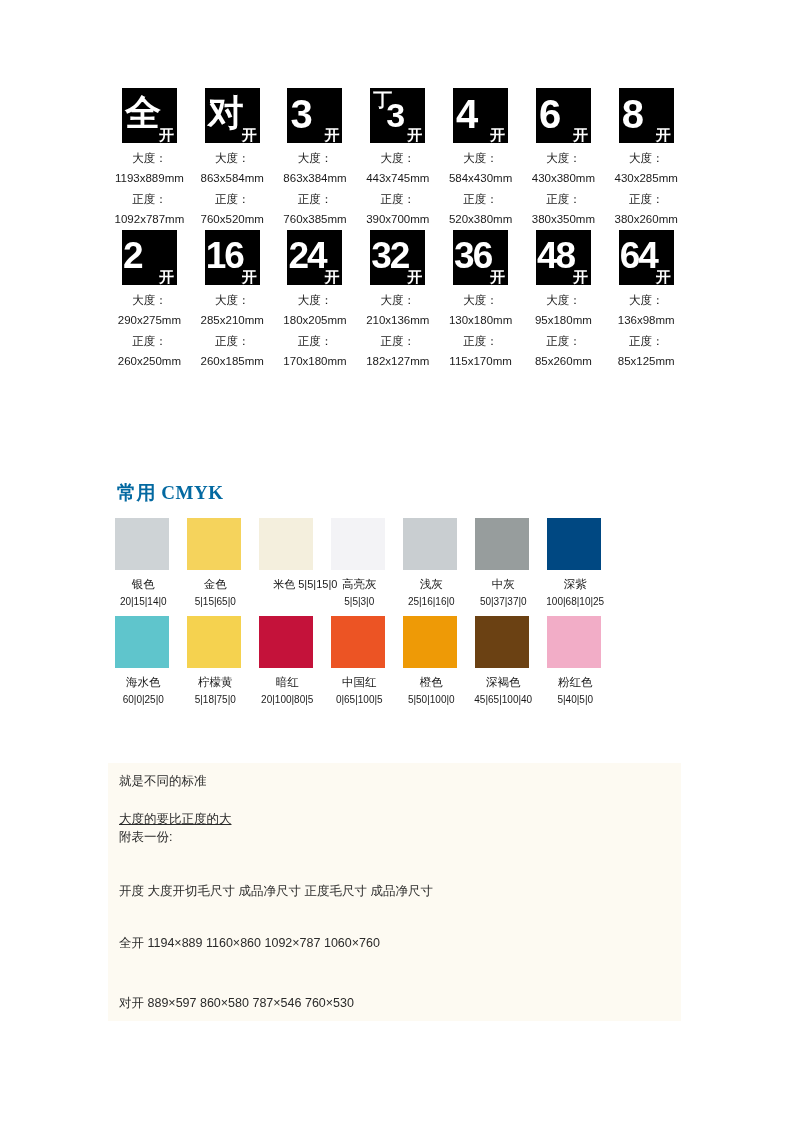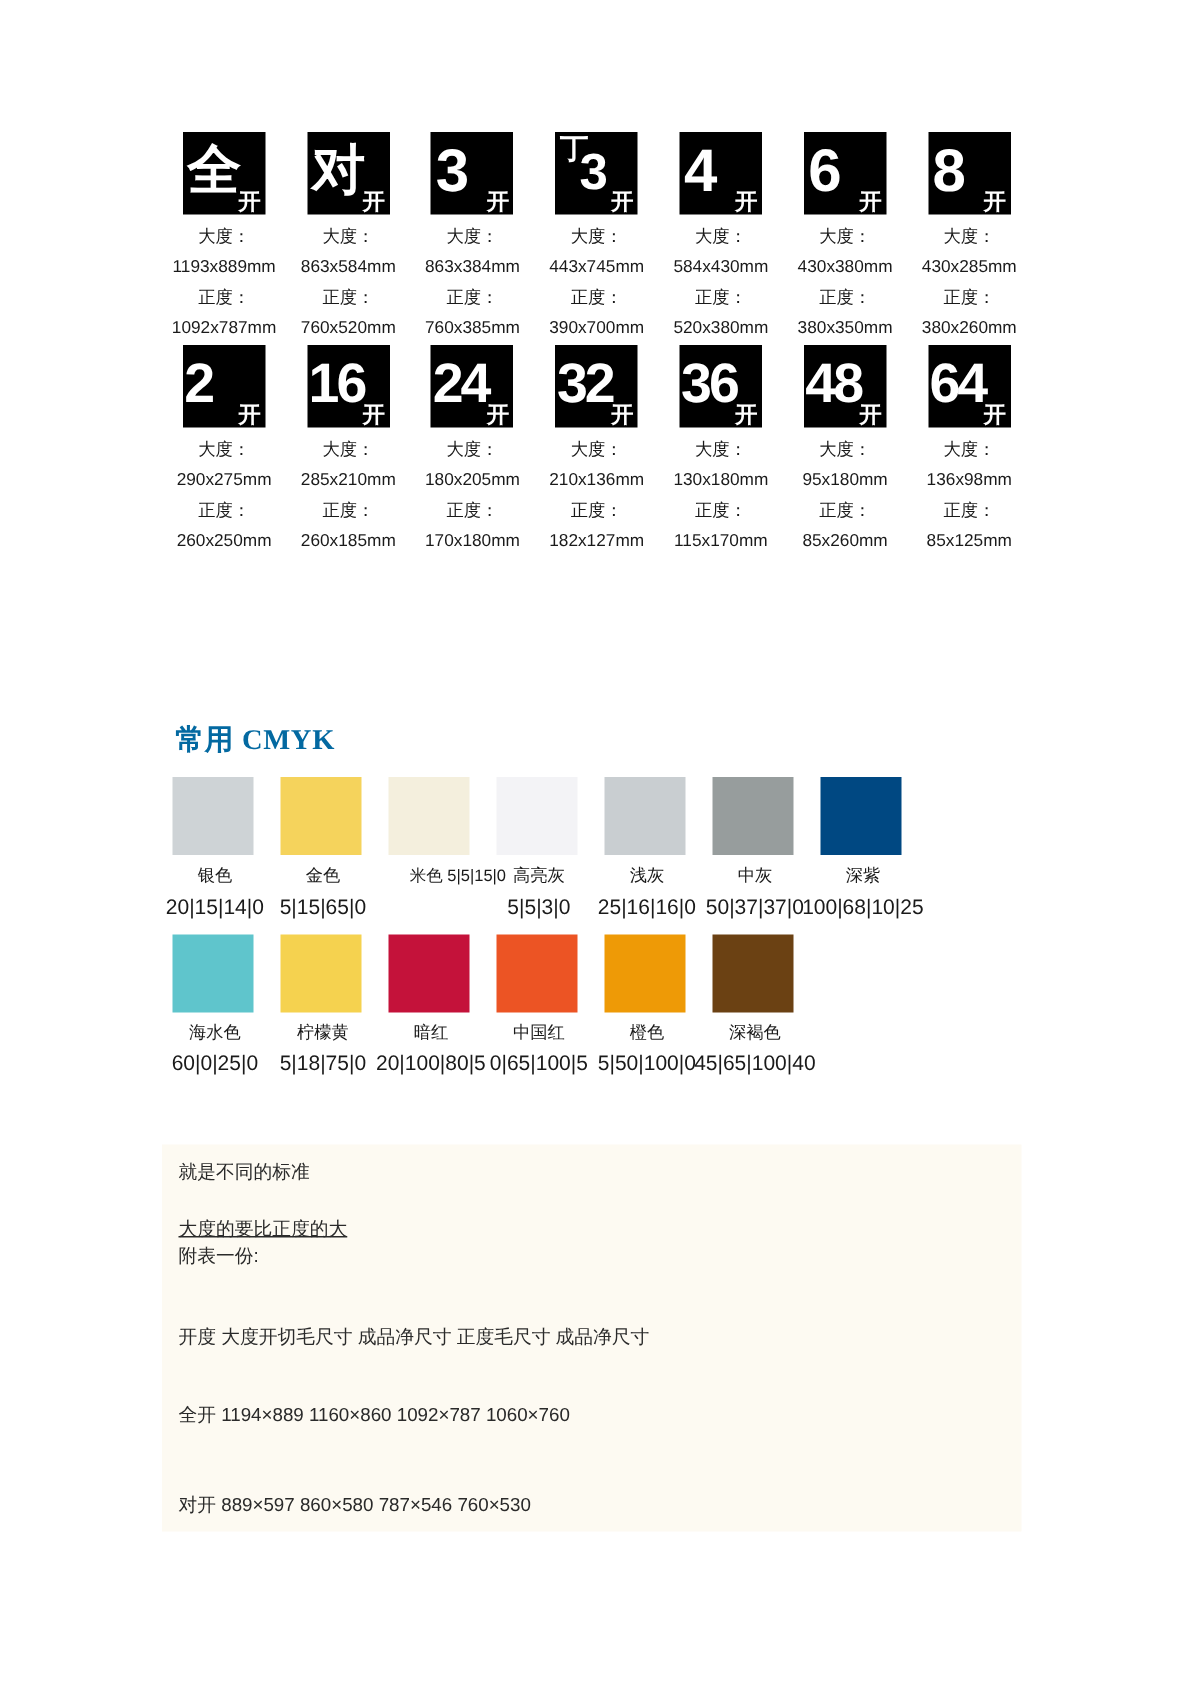--- a/index.html
+++ b/index.html
@@ -149,21 +149,21 @@
     margin-left: 7px;
   }
   .swatch-name {
     font-size: 11.5px;
     color: #1a1a1a;
     line-height: 1.55;
     white-space: nowrap;
     text-align: center;
   }
   .swatch-value {
-    font-size: 14px;
+    font-size: 10px;
     color: #1a1a1a;
     line-height: 1.55;
     white-space: nowrap;
     text-align: right;
   }
   .swatch-name.inline-merged {
     font-size: 11px;
     line-height: 1.55;
     margin-left: 36px;
   }
@@ -415,20 +415,25 @@
       </div>
       <div class="swatch-cell">
         <div class="swatch-chip" style="background: rgb(238, 154, 6);"></div>
         <div class="swatch-name">橙色</div>
         <div class="swatch-value">5|50|100|0</div>
       </div>
       <div class="swatch-cell">
         <div class="swatch-chip" style="background: rgb(107, 65, 19);"></div>
         <div class="swatch-name">深褐色</div>
         <div class="swatch-value">45|65|100|40</div>
+      </div>
+      <div class="swatch-cell">
+        <div class="swatch-chip" style="background: rgb(242, 173, 199);"></div>
+        <div class="swatch-name">粉红色</div>
+        <div class="swatch-value">5|40|5|0</div>
       </div>
     </div>
 
   </div>
 
   <div class="note-block">
     <div class="note-line" style="top:10px;">就是不同的标准</div>
     <div class="note-line" style="top:48px;text-decoration:underline;">大度的要比正度的大</div>
     <div class="note-line" style="top:66px;">附表一份:</div>
     <div class="note-line" style="top:120px;">开度  大度开切毛尺寸  成品净尺寸  正度毛尺寸  成品净尺寸</div>

